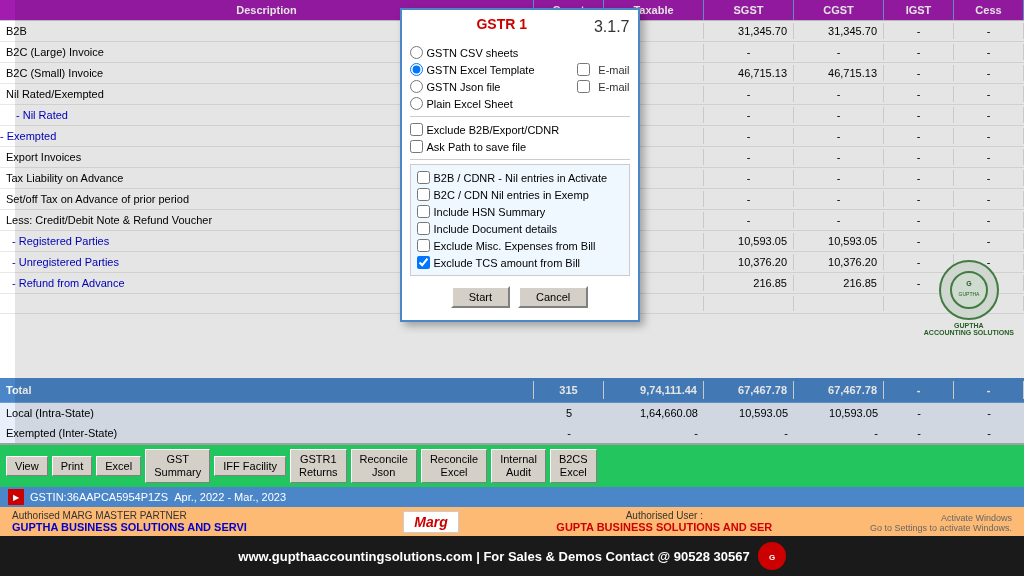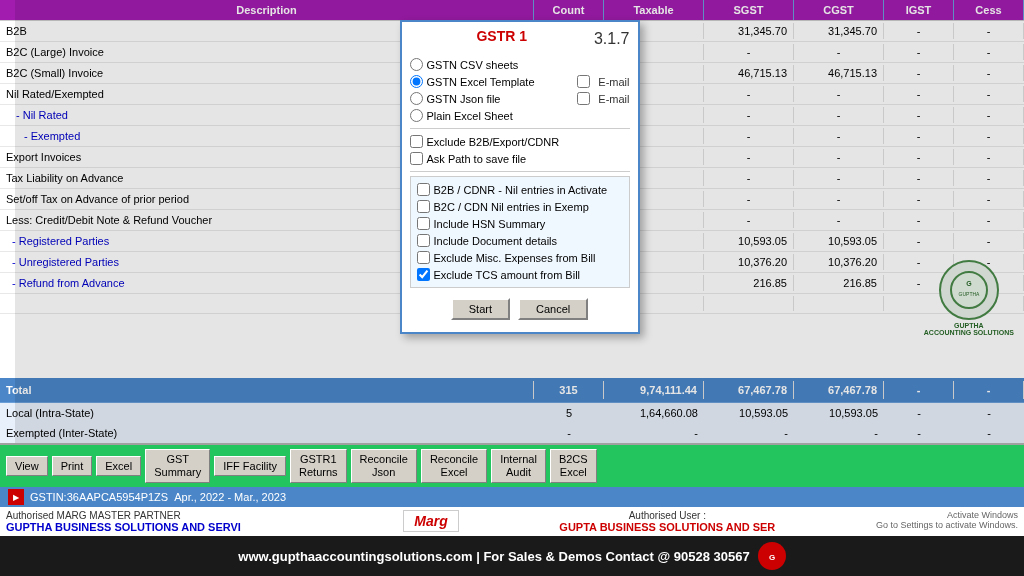--- a/index.html
+++ b/index.html
@@ -26,21 +26,21 @@
     .td { padding: 2px 6px; border-right: 1px solid #e0e0e0; }
     .td-desc { flex: 1; }
     .td-count { width: 70px; text-align: center; }
     .td-taxable { width: 100px; text-align: right; }
     .td-sgst { width: 90px; text-align: right; }
     .td-cgst { width: 90px; text-align: right; }
     .td-igst { width: 70px; text-align: center; }
     .td-cess { width: 70px; text-align: center; }
 
     .row-nil-rated { color: blue; padding-left: 16px; }
-    .row-exempted { color: blue; padding-left: 24px; }
+    .row-exempted { color: blue; padding-left: 0; }
     .row-registered { color: blue; padding-left: 12px; }
     .row-unregistered { color: blue; padding-left: 12px; }
     .row-refund { color: blue; padding-left: 12px; }
 
     
     .total-section { background: #4a86c8; color: white; }
     .total-row { display: flex; padding: 3px 0; border-bottom: 1px solid #6a9fd8; }
     .total-row .td { color: white; font-weight: bold; }
     .sub-row { display: flex; padding: 2px 0; background: #e8f0fb; }
 
@@ -54,21 +54,21 @@
 
     
     .footer { background: #1a1a1a; color: white; padding: 6px 10px; text-align: center; font-size: 13px; font-weight: bold; display: flex; align-items: center; justify-content: center; gap: 8px; }
     .footer-logo { width: 28px; height: 28px; background: #cc0000; border-radius: 50%; display: flex; align-items: center; justify-content: center; color: white; font-size: 10px; font-weight: bold; }
 
     
     .info-bar { background: #e8e8e8; padding: 3px 8px; display: flex; gap: 20px; font-size: 10px; }
     .marg-logo { background: white; padding: 2px 8px; display: flex; align-items: center; }
 
     
-    .modal-overlay { position: absolute; top: 0; left: 0; right: 0; bottom: 0; background: rgba(0,0,0,0.1); display: flex; align-items: flex-start; justify-content: center; padding-top: 20px; z-index: 100; margin-left: 15px; }
+    .modal-overlay { position: absolute; top: 0; left: 0; right: 0; bottom: 0; background: rgba(0,0,0,0.1); display: flex; align-items: flex-start; justify-content: center; padding-top: 8px; z-index: 100; margin-left: 15px; }
     .modal { background: white; border: 2px solid #4a86c8; width: 240px; box-shadow: 4px 4px 8px rgba(0,0,0,0.3); }
     .modal-header { background: white; padding: 6px 8px; text-align: center; }
     .modal-title { color: #cc0000; font-weight: bold; font-size: 14px; }
     .modal-version { color: #333; font-size: 16px; float: right; margin-top: 2px; }
     .modal-body { padding: 6px 8px; }
     .radio-row { display: flex; align-items: center; gap: 4px; padding: 2px 0; }
     .radio-row input[type="radio"] { margin: 0; }
     .radio-row label { font-size: 11px; }
     .checkbox-row { display: flex; align-items: center; gap: 4px; padding: 2px 0; }
     .checkbox-row input[type="checkbox"] { margin: 0; }
@@ -383,21 +383,21 @@
     <button class="toolbar-btn" style="line-height:1.2;">Internal<br>Audit</button>
     <button class="toolbar-btn" style="line-height:1.2;">B2CS<br>Excel</button>
   </div>
 
   <div class="status-bar">
     <button class="play-btn">▶</button>
     <span>GSTIN:36AAPCA5954P1ZS</span>
     <span>Apr., 2022 - Mar., 2023</span>
   </div>
 
-  <div class="info-bar" style="display:flex; align-items:flex-start; background:#ffffff; padding:3px 6px; font-size:10px;">
+  <div class="info-bar" style="display:flex; align-items:flex-end; background:#fdba74; padding:3px 12px; font-size:10px;">
     <div style="flex:1;">
       <div style="color:#333;">Authorised MARG MASTER PARTNER</div>
       <div style="color:#0000cc; font-weight:bold; font-size:11px;">GUPTHA BUSINESS SOLUTIONS AND SERVI</div>
     </div>
     <div class="marg-logo" style="padding:2px 10px; background:white; border:1px solid #ccc;">
       <span style="color:#cc0000; font-weight:bold; font-size:14px; font-style:italic;">M<span style="color:#cc0000;">ar</span><span style="color:#cc0000;">g</span></span>
     </div>
     <div style="flex:1; text-align:center;">
       <div style="color:#333;">Authorised User :</div>
       <div style="color:#cc0000; font-weight:bold; font-size:11px;">GUPTA BUSINESS SOLUTIONS AND SER</div>

